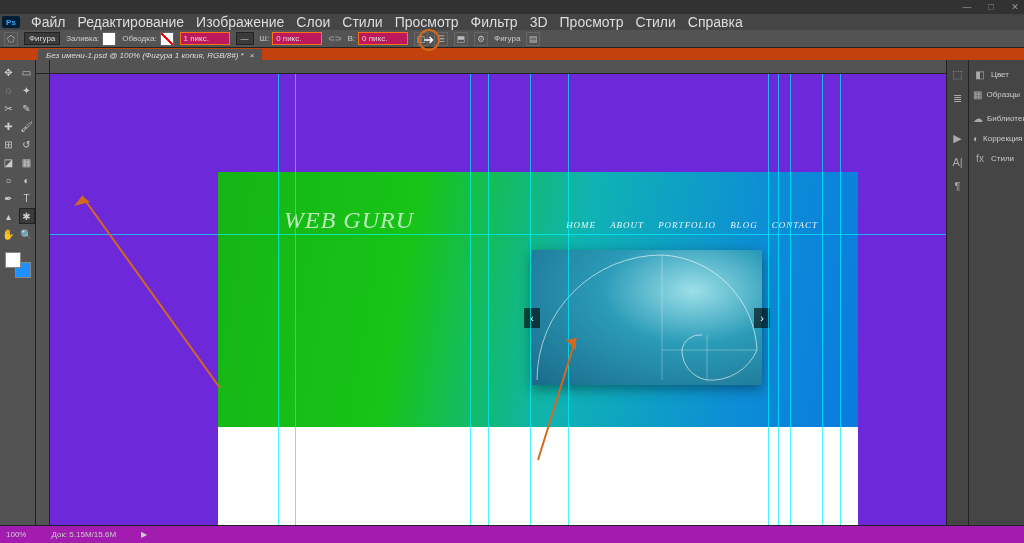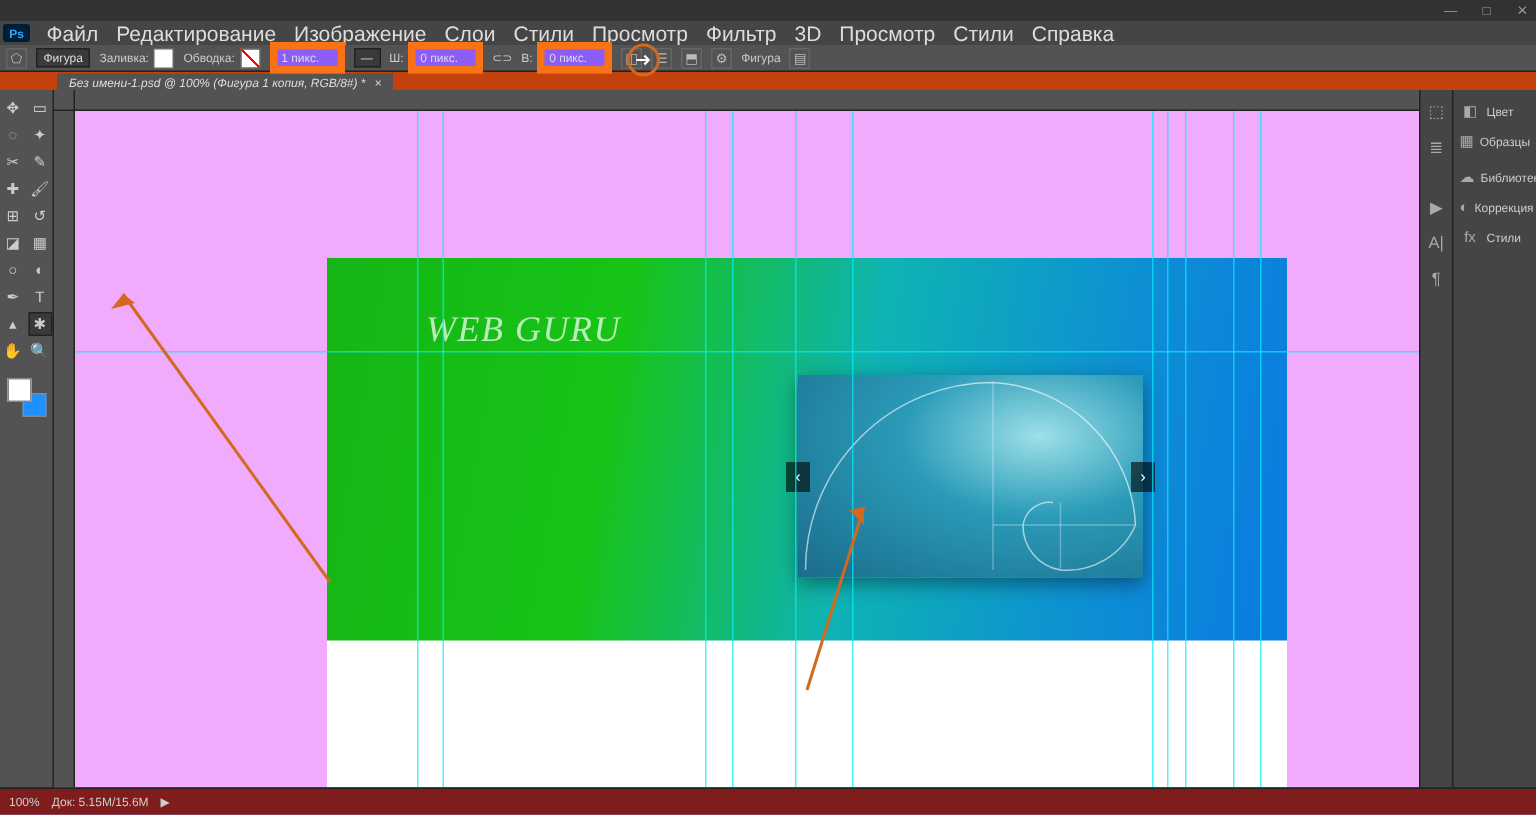--- a/index.html
+++ b/index.html
@@ -5,35 +5,35 @@
 *{margin:0;padding:0;box-sizing:border-box;font-family:Tahoma,Arial,sans-serif;user-select:none}
 body{background:#323232;width:1024px;height:543px;overflow:hidden;color:#ccc;font-size:10px}
 .titlebar{height:14px;background:#323232;display:flex;align-items:center;padding:0 4px;justify-content:flex-end;gap:14px}
 .tb-btn{width:10px;height:10px;display:flex;align-items:center;justify-content:center;color:#999;font-size:9px}
 .menubar{height:16px;background:#454545;display:flex;align-items:center;padding:0 2px;gap:2px}
 .ps-logo{width:18px;height:12px;background:#001e36;color:#31a8ff;font-weight:bold;font-size:8px;display:flex;align-items:center;justify-content:center;border-radius:2px;margin-right:4px}
 .menu-item{padding:0 5px;font-size:14px;color:#ddd;cursor:default}
 .optionsbar{height:18px;background:#535353;display:flex;align-items:center;padding:0 4px;gap:6px;border-bottom:1px solid #222;font-size:8px;position:relative}
 .opt-item{display:flex;align-items:center;gap:3px;color:#ccc}
 .opt-sel{background:#3a3a3a;border:1px solid #222;padding:1px 4px;font-size:8px;color:#ddd}
-.opt-input{background:#8b5cf6;border:5px solid #f97316;padding:1px 3px;width:50px;font-size:8px;color:#ddd}
+.opt-input{background:#be185d;border:1px solid #f97316;padding:1px 3px;width:50px;font-size:8px;color:#ddd}
 .opt-icon{width:14px;height:14px;border:1px solid #666;display:flex;align-items:center;justify-content:center;color:#bbb;font-size:9px}
 .opt-arrow-circle{position:absolute;left:418px;top:-1px;width:22px;height:22px;border:2px solid #d2691e;border-radius:50%;display:flex;align-items:center;justify-content:center;pointer-events:none}
 .opt-arrow-circle svg{width:14px;height:14px}
 .tabbar{height:14px;background:#c2410c;display:flex;align-items:center;padding-left:38px}
 .doc-tab{background:#535353;padding:2px 8px;font-size:8px;color:#ddd;display:flex;align-items:center;gap:6px;font-style:italic}
 .workspace{position:absolute;top:60px;left:0;right:0;bottom:18px}
 .toolbox{position:absolute;left:0;top:0;width:36px;height:100%;background:#535353;border-right:1px solid #222;display:flex;flex-direction:column;align-items:center;padding-top:2px}
 .tool-grid{display:grid;grid-template-columns:16px 16px;gap:2px;padding:2px}
 .tool{width:16px;height:16px;display:flex;align-items:center;justify-content:center;color:#ccc;font-size:10px;border:1px solid transparent}
 .tool.active{background:#3a3a3a;border-color:#222}
 .swatches{margin-top:8px;position:relative;width:26px;height:26px}
 .sw-fg{position:absolute;width:16px;height:16px;background:#fff;border:1px solid #888;top:0;left:0}
 .sw-bg{position:absolute;width:16px;height:16px;background:#1e90ff;border:1px solid #888;bottom:0;right:0}
-.canvas-area{position:absolute;left:36px;top:0;right:78px;bottom:0;background:#f0abfc;overflow:hidden}
+.canvas-area{position:absolute;left:36px;top:0;right:78px;bottom:0;background:#6d28d9;overflow:hidden}
 .ruler-h{position:absolute;top:0;left:14px;right:0;height:14px;background:#535353;border-bottom:1px solid #222}
 .ruler-v{position:absolute;left:0;top:14px;bottom:0;width:14px;background:#535353;border-right:1px solid #222}
 .ruler-c{position:absolute;left:0;top:0;width:14px;height:14px;background:#535353;border-right:1px solid #222;border-bottom:1px solid #222}
 .canvas-vp{position:absolute;left:14px;top:14px;right:0;bottom:0;overflow:hidden}
 .design{position:absolute;left:168px;top:98px;width:640px;height:360px;background:#fff}
 .hero{width:100%;height:255px;background:linear-gradient(100deg,#15b515 0%,#17c417 30%,#0fb3b3 55%,#0d8fd4 80%,#0a7ae0 100%);position:relative}
 .logo-txt{position:absolute;left:66px;top:35px;font-family:Georgia,serif;font-style:italic;font-size:24px;color:rgba(255,255,255,0.7);letter-spacing:1px}
 .nav{position:absolute;right:40px;top:48px;display:flex;gap:14px}
 .nav span{font-family:Georgia,serif;font-style:italic;font-size:9px;color:rgba(255,255,255,0.9);letter-spacing:1px}
 .slider{position:absolute;left:314px;top:78px;width:230px;height:135px;background:radial-gradient(ellipse at 70% 30%,#9de0e8 0%,#2a9bb8 40%,#1a6b8a 100%);box-shadow:0 4px 12px rgba(0,0,0,0.4)}
@@ -44,21 +44,21 @@
 .guide-v{position:absolute;top:0;height:100%;width:1px;background:#00f0ff;opacity:0.7}
 .guide-h{position:absolute;left:0;width:100%;height:1px;background:#00f0ff;opacity:0.7}
 .arrow1{position:absolute;left:20px;top:114px;pointer-events:none}
 .arrow2{position:absolute;left:478px;top:256px;pointer-events:none}
 .panel-dock{position:absolute;right:56px;top:0;width:22px;height:100%;background:#454545;border-left:1px solid #222;display:flex;flex-direction:column;align-items:center;padding-top:6px;gap:8px}
 .dock-icon{width:16px;height:16px;display:flex;align-items:center;justify-content:center;color:#aaa;font-size:11px}
 .right-panels{position:absolute;right:0;top:0;width:56px;height:100%;background:#454545;border-left:1px solid #222;display:flex;flex-direction:column;padding-top:4px}
 .panel-row{display:flex;align-items:center;gap:4px;padding:3px 4px;font-size:8px;color:#ccc}
 .panel-icon{width:14px;height:14px;display:flex;align-items:center;justify-content:center;color:#aaa;font-size:10px}
 .panel-sep{height:4px}
-.statusbar{position:absolute;bottom:0;left:0;right:0;height:18px;background:#7f1d1d;border-top:1px solid #222;display:flex;align-items:center;padding:0 6px;gap:8px;font-size:8px;color:#ccc}
+.statusbar{position:absolute;bottom:0;left:0;right:0;height:18px;background:#a21caf;border-top:1px solid #222;display:flex;align-items:center;padding:0 6px;gap:25px;font-size:8px;color:#ccc}
 </style>
 </head>
 <body>
 
 <div class="titlebar">
   <div class="tb-btn">—</div>
   <div class="tb-btn">□</div>
   <div class="tb-btn">✕</div>
 </div>
 
@@ -161,20 +161,27 @@
 
   <div class="canvas-area">
     <div class="ruler-c"></div>
     <div class="ruler-h"></div>
     <div class="ruler-v"></div>
     <div class="canvas-vp">
 
       <div class="design">
         <div class="hero">
           <div class="logo-txt">WEB GURU</div>
+          <div class="nav">
+            <span>HOME</span>
+            <span>ABOUT</span>
+            <span>PORTFOLIO</span>
+            <span>BLOG</span>
+            <span>CONTACT</span>
+          </div>
           <div class="slider">
             <svg class="spiral" viewBox="0 0 230 135">
               <path d="M 5 130 A 125 125 0 0 1 130 5 A 100 100 0 0 1 225 100 A 50 50 0 0 1 175 130 A 30 30 0 0 1 150 100 A 18 18 0 0 1 170 85" stroke="rgba(255,255,255,0.6)" fill="none" stroke-width="1"></path>
               <line x1="130" y1="5" x2="130" y2="130" stroke="rgba(255,255,255,0.3)"></line>
               <line x1="130" y1="100" x2="225" y2="100" stroke="rgba(255,255,255,0.3)"></line>
               <line x1="175" y1="85" x2="175" y2="130" stroke="rgba(255,255,255,0.3)"></line>
             </svg>
             <div class="slider-btn prev">‹</div>
             <div class="slider-btn next">›</div>
           </div>

